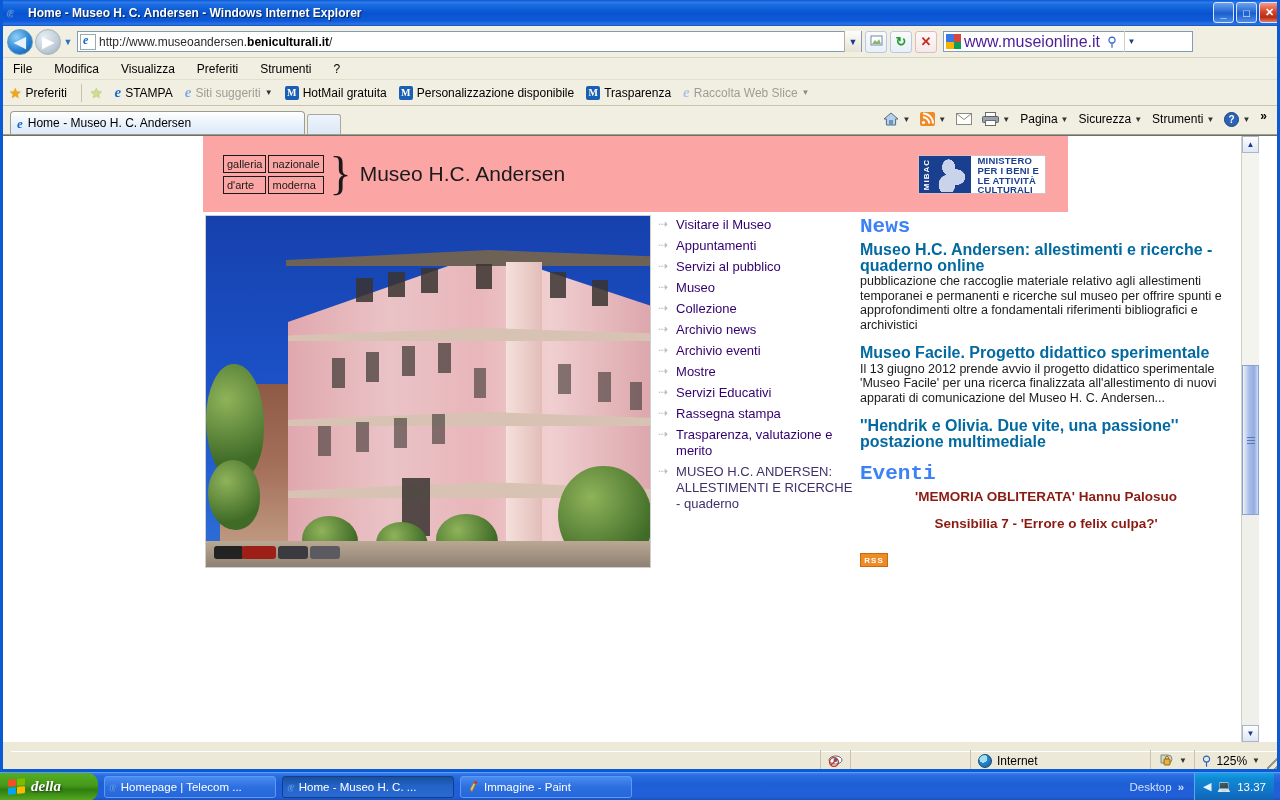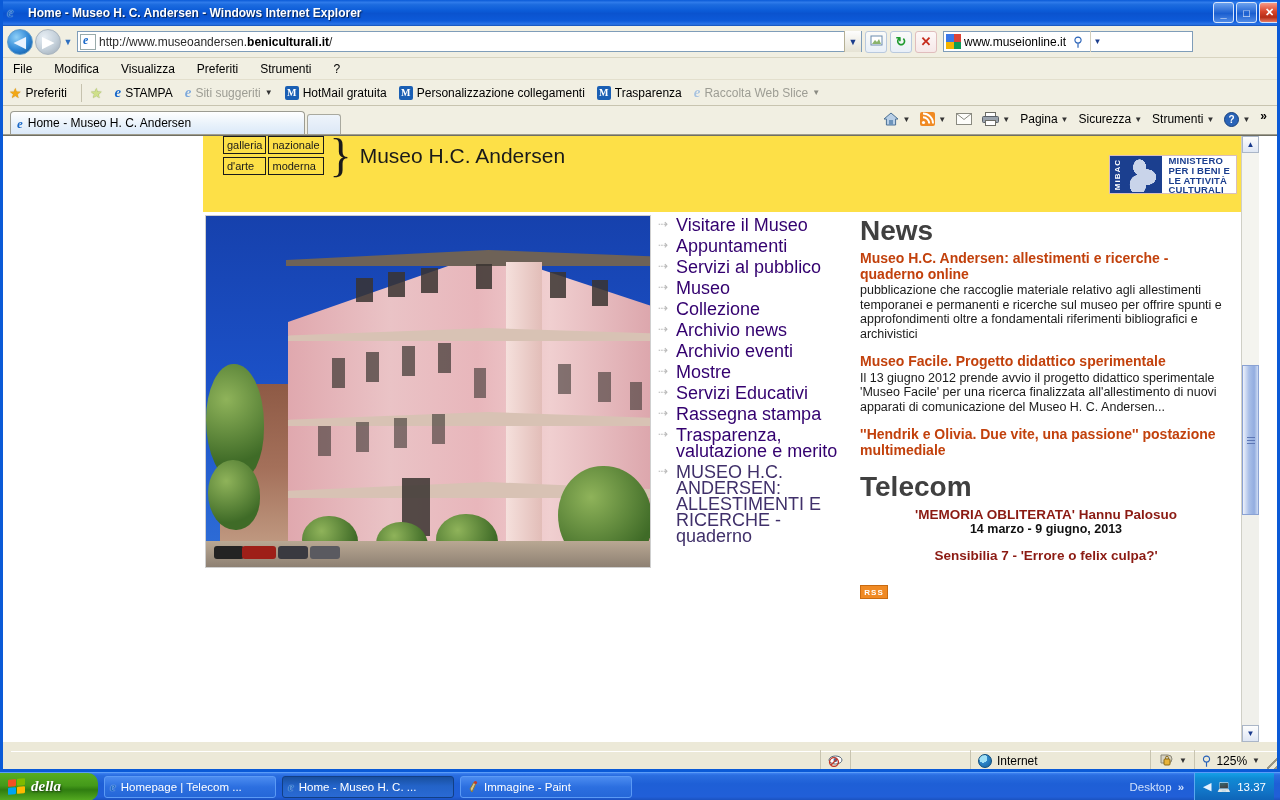--- a/index.html
+++ b/index.html
@@ -116,21 +116,21 @@
     flex: 0 0 auto;
     width: 250px; height: 21px; margin-left: 6px;
     background: #fff; border: 1px solid #7f9db9;
     display: flex; align-items: center;
   }
   .gicon {
     width: 15px; height: 15px; margin: 0 3px 0 2px; flex: 0 0 auto;
     display: grid; grid-template-columns: 1fr 1fr; grid-template-rows: 1fr 1fr;
   }
   .gicon i { display: block; }
-  #search-text { font-size: 12px; color: #000000; }
+  #search-text { font-size: 16px; color: #4c1d95; }
   #search-go {
     width: 24px; height: 21px; flex: 0 0 auto;
     display: flex; align-items: center; justify-content: center;
     color: #2a63b8; font-size: 13px;
   }
   #search-drop {
     width: 14px; height: 21px; flex: 0 0 auto;
     display: flex; align-items: center; justify-content: center;
     color: #1a3c8c; font-size: 8px; border-left: 1px solid #d3cfbe;
   }
@@ -208,23 +208,23 @@
   #page {
     position: absolute; left: 0; top: 0; width: 1256px; height: 606px;
     background: #ffffff;
   }
   #site {
     position: absolute; left: 200px; top: 0; width: 1056px; height: 606px;
     background: #ffffff;
   }
   
   #site-header {
-    position: relative; width: 1056px; height: 76px;
-    background: #fde047;
-    display: flex; align-items: flex-start;
+    position: relative; width: 865px; height: 76px;
+    background: #fca5a5;
+    display: flex; align-items: center;
   }
   #logo-block {
     display: flex; align-items: center; margin-left: 20px;
   }
   #logo-grid {
     display: grid; grid-template-columns: auto auto;
     grid-template-rows: auto auto; gap: 3px 2px;
   }
   .lgbox {
     border: 1px solid #1a1a1a; background: transparent;
@@ -319,36 +319,36 @@
 
   
   #nav {
     position: absolute; left: 455px; top: 5px; width: 200px;
   }
   .navrow {
     display: flex; align-items: flex-start; gap: 8px; margin-bottom: 5px;
   }
   .navarrow { color: #b9b9b9; font-size: 12px; line-height: 15px; flex: 0 0 auto; }
   .navlabel {
-    font-size: 18px; color: #33006f; line-height: 16px;
+    font-size: 13px; color: #33006f; line-height: 16px;
     font-family: "Liberation Sans", sans-serif;
   }
   .navlabel.caps { color: #40306a; }
 
   
   #newscol {
     position: absolute; left: 657px; top: 3px; width: 372px;
   }
   h2.sect {
-    margin: 0 0 4px 0; font-size: 28px; color: #404040;
-    font-family: Liberation Sans, sans-serif; font-weight: bold;
+    margin: 0 0 4px 0; font-size: 21px; color: #3b82f6;
+    font-family: Liberation Mono, monospace; font-weight: bold;
   }
   .news-item { margin-bottom: 13px; }
   .news-title {
-    font-size: 14px; font-weight: bold; color: #c2410c;
+    font-size: 16px; font-weight: bold; color: #0369a1;
     line-height: 15.5px; margin-bottom: 1px;
     font-family: "Liberation Sans", sans-serif;
   }
   .news-body {
     font-size: 12.5px; color: #1a1a1a; line-height: 14.5px;
     font-family: "Liberation Sans", sans-serif;
   }
   #eventi-head { margin-top: 10px; }
   .ev-item { margin-bottom: 12px; text-align: center; }
   .ev-title {
@@ -549,21 +549,21 @@
       <span class="tiny-caret">▼</span>
     </div>
 
     <div class="fav-item">
       <span class="mbadge">M</span>
       <span>HotMail gratuita</span>
     </div>
 
     <div class="fav-item">
       <span class="mbadge">M</span>
-      <span>Personalizzazione collegamenti</span>
+      <span>Personalizzazione disponibile</span>
     </div>
 
     <div class="fav-item">
       <span class="mbadge">M</span>
       <span>Trasparenza</span>
     </div>
 
     <div class="fav-item dim">
       <span class="ie-e" style="color:#a9c3dd">e</span>
       <span>Raccolta Web Slice</span>
@@ -767,25 +767,24 @@
               <div class="news-body">pubblicazione che raccoglie materiale relativo agli allestimenti temporanei e permanenti e ricerche sul museo per offrire spunti e approfondimenti oltre a fondamentali riferimenti bibliografici e archivistici</div>
             </div>
             <div class="news-item">
               <div class="news-title">Museo Facile. Progetto didattico sperimentale</div>
               <div class="news-body">Il 13 giugno 2012 prende avvio il progetto didattico sperimentale 'Museo Facile' per una ricerca finalizzata all'allestimento di nuovi apparati di comunicazione del Museo H. C. Andersen...</div>
             </div>
             <div class="news-item">
               <div class="news-title">''Hendrik e Olivia. Due vite, una passione'' postazione multimediale</div>
             </div>
 
-            <h2 class="sect" id="eventi-head">Telecom</h2>
+            <h2 class="sect" id="eventi-head">Eventi</h2>
 
             <div class="ev-item">
               <div class="ev-title">'MEMORIA OBLITERATA' Hannu Palosuo</div>
-              <div class="ev-date">14 marzo - 9 giugno, 2013</div>
             </div>
             <div class="ev-item">
               <div class="ev-title">Sensibilia 7 - 'Errore o felix culpa?'</div>
             </div>
 
             <div id="rss">RSS</div>
           </div>
 
         </div>
       </div>

